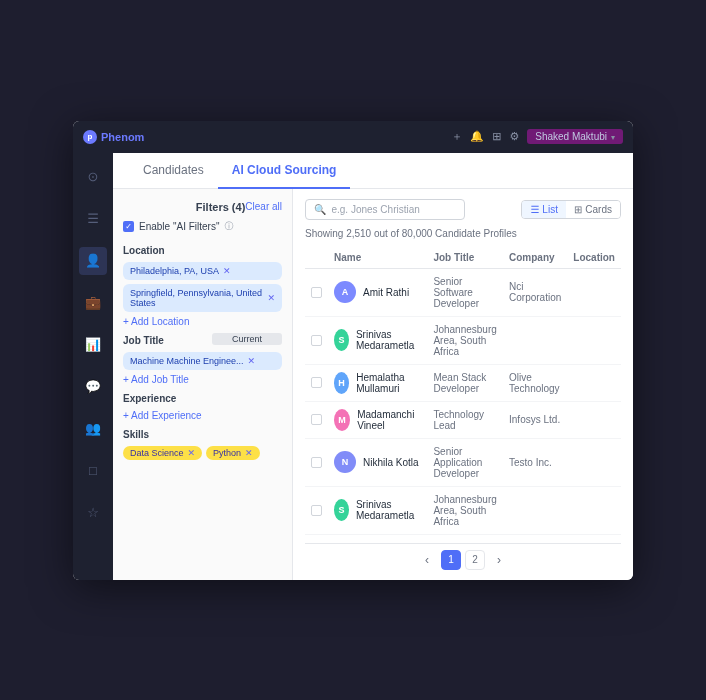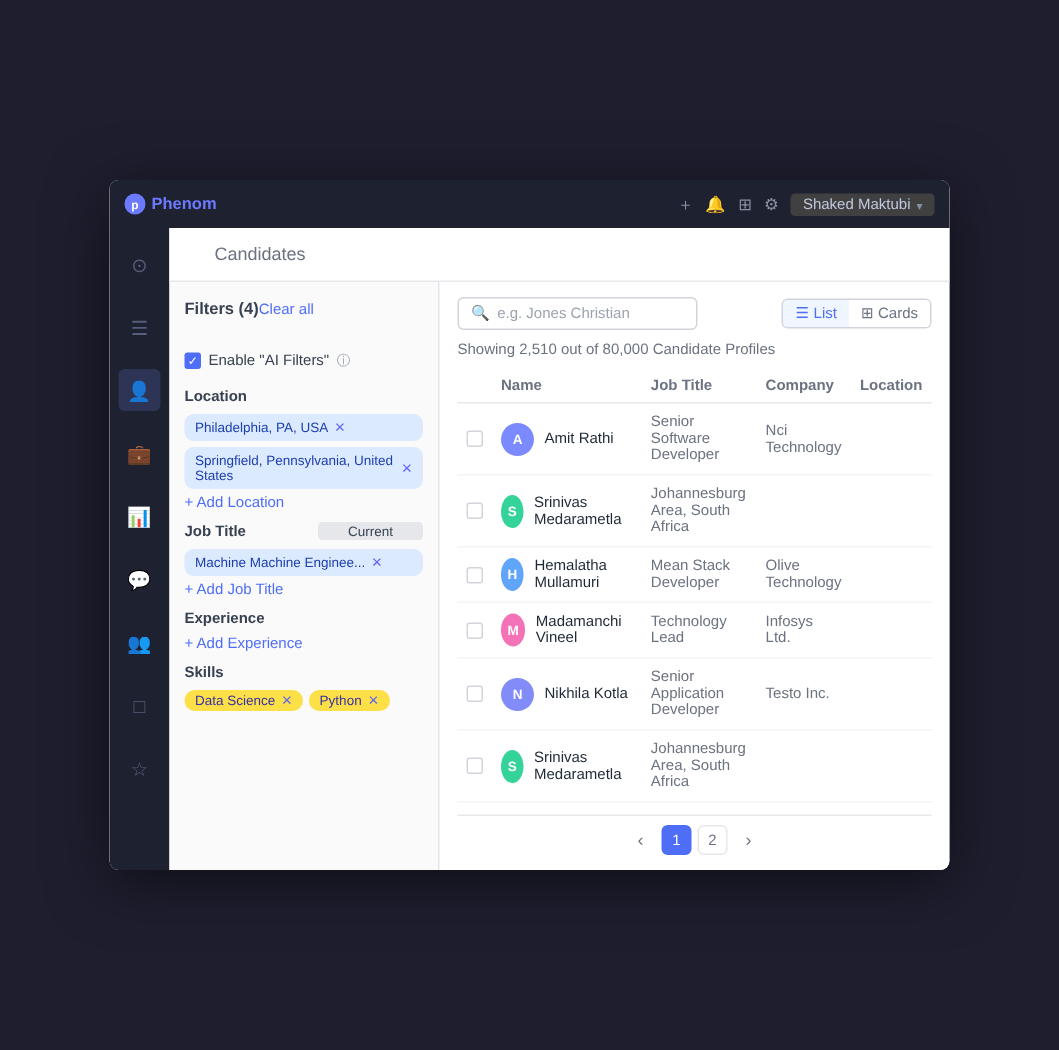--- a/index.html
+++ b/index.html
@@ -72,21 +72,21 @@
       display: flex;
       align-items: center;
       gap: 8px;
     }
     .topbar-icon {
       color: #8890a4;
       font-size: 11px;
       cursor: pointer;
     }
     .user-badge {
-      background: #404040;
+      background: #701a75;
       color: #c0c8e0;
       font-size: 10px;
       padding: 2px 8px;
       border-radius: 3px;
       display: flex;
       align-items: flex-end;
       gap: 4px;
     }
     .user-badge .chevron { color: #8890a4; font-size: 8px; }
 
@@ -161,23 +161,23 @@
     .filter-panel {
       width: 180px;
       border-right: 1px solid #e5e7eb;
       padding: 12px 10px;
       font-size: 11px;
       overflow-y: auto;
       background: #fafafa;
     }
     .filter-header {
       display: flex;
-      justify-content: flex-start;
-      align-items: center;
-      margin-bottom: 22px;
+      justify-content: flex-end;
+      align-items: center;
+      margin-bottom: 7px;
     }
     .filter-title {
       font-weight: 600;
       color: #374151;
       font-size: 11px;
     }
     .clear-all {
       color: #4f6ef7;
       cursor: pointer;
       font-size: 10px;
@@ -434,20 +434,21 @@
         <div class="sidebar-icon">💬</div>
         <div class="sidebar-icon">👥</div>
         <div class="sidebar-icon">□</div>
         <div class="sidebar-icon">☆</div>
       </div>
 
       <div class="content-area">
 
         <div class="tabs-bar">
           <div class="tab">Candidates</div>
+          <div class="tab active">AI Cloud Sourcing</div>
         </div>
 
         <div class="body-split">
 
           <div class="filter-panel">
             <div class="filter-header">
               <span class="filter-title">Filters (4)</span>
               <span class="clear-all">Clear all</span>
             </div>
 
@@ -529,21 +530,21 @@
       <td>
         <div style="width:11px;height:11px;border:1px solid #d1d5db;border-radius:2px;"></div>
       </td>
       <td>
         <div class="name-cell">
           <div class="avatar-circle" style="background:#7c8aff;">A</div>
           <span class="candidate-name">Amit Rathi</span>
         </div>
       </td>
       <td style="color:#6b7280;">Senior Software Developer</td>
-      <td style="color:#6b7280;">Nci Technology</td>
+      <td style="color:#6b7280;">Nci Corporation</td>
       <td style="color:#6b7280;"></td>
     </tr>
                   <tr>
       <td>
         <div style="width:11px;height:11px;border:1px solid #d1d5db;border-radius:2px;"></div>
       </td>
       <td>
         <div class="name-cell">
           <div class="avatar-circle" style="background:#34d399;">S</div>
           <span class="candidate-name">Srinivas Medarametla</span>

